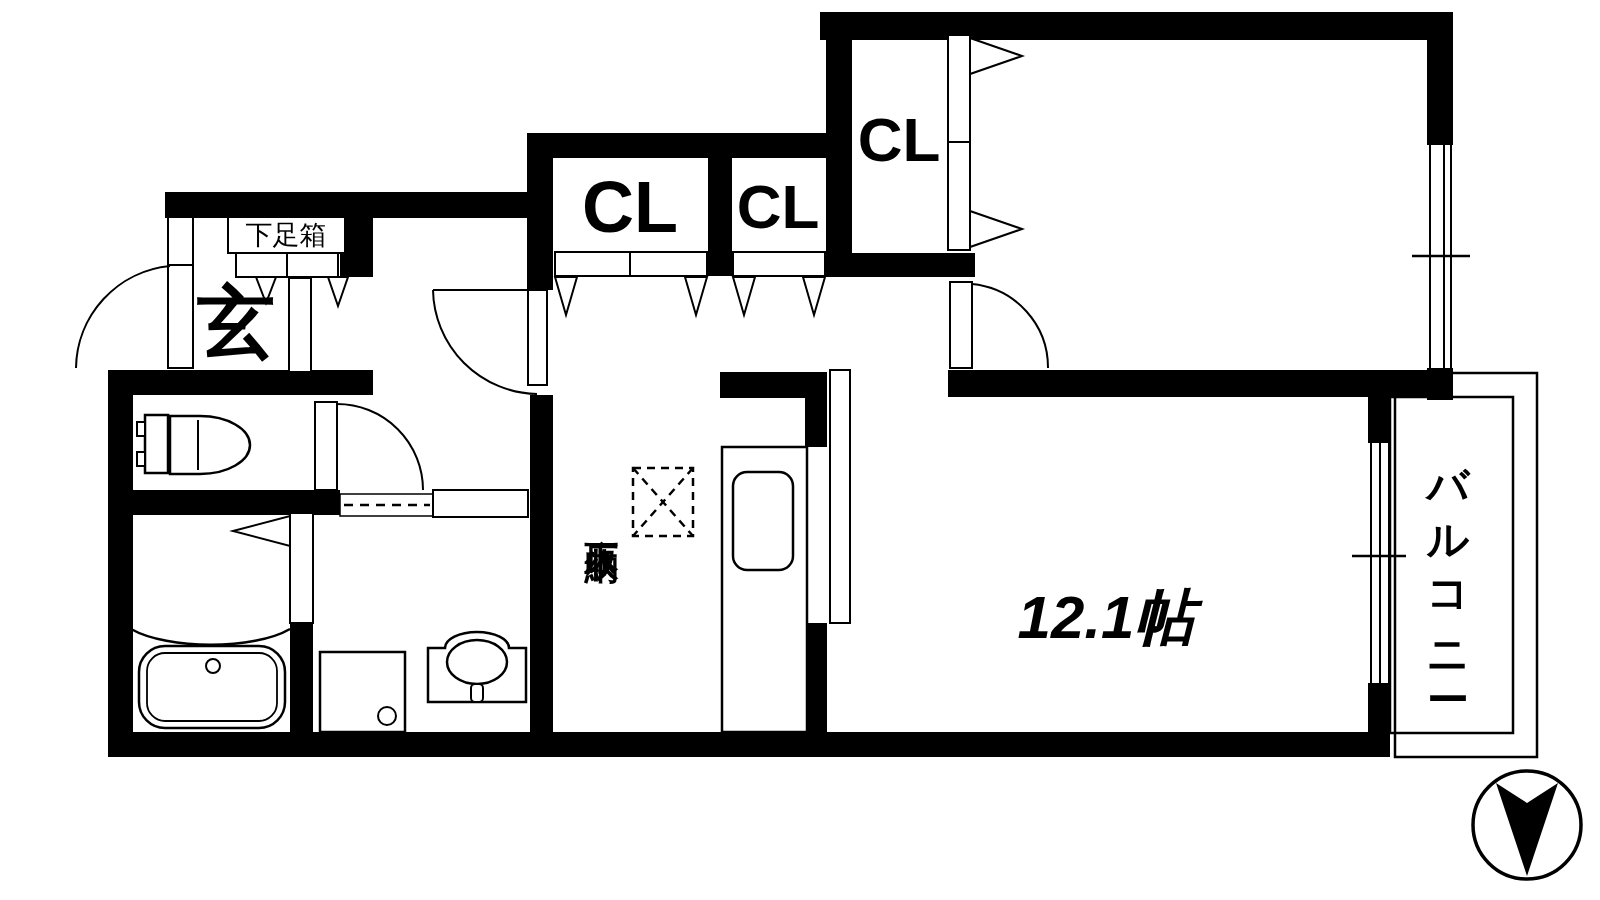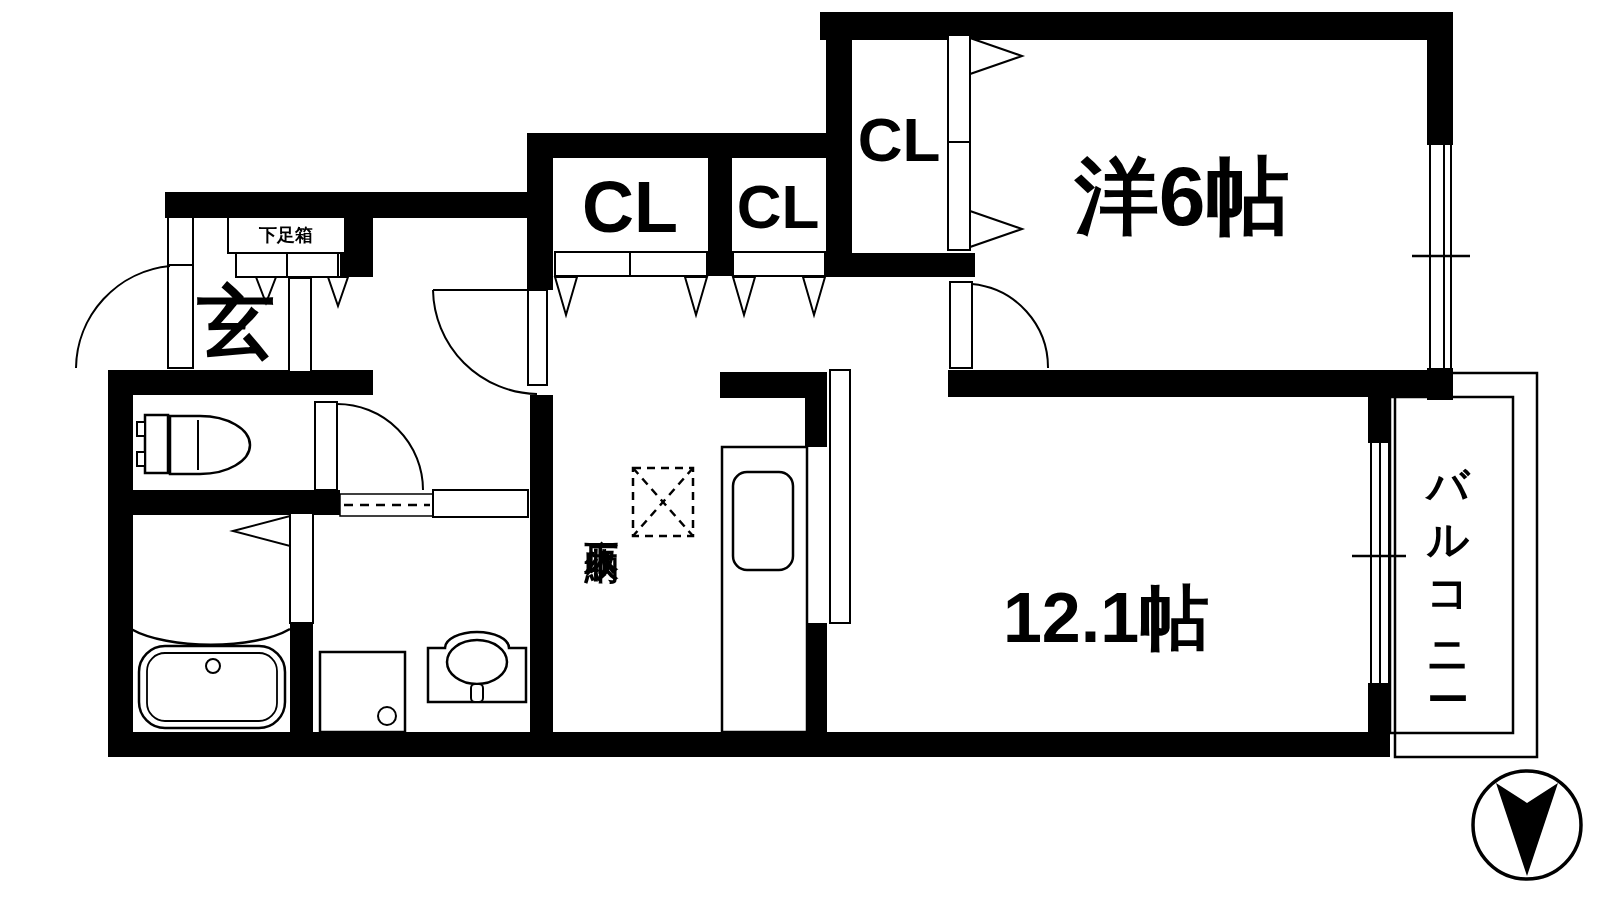--- a/index.html
+++ b/index.html
@@ -11,27 +11,27 @@
   }
   .plan svg{position:absolute;left:0;top:0;}
   .label{
     position:absolute;transform:translate(-50%,-50%);
     font-weight:bold;white-space:nowrap;line-height:1;letter-spacing:0;
   }
   .vtext{
     writing-mode:vertical-rl;text-orientation:upright;white-space:nowrap;
   }
   .lbl-genkan{font-size:78px;}
-  .lbl-shoebox{font-size:18px;font-weight:bold;}
+  .lbl-shoebox{font-size:27px;font-weight:normal;}
   .lbl-cl1{font-size:72px;}
   .lbl-cl2{font-size:62px;}
   .lbl-cl3{font-size:62px;}
   .lbl-yoshitsu{font-size:84px;}
   .lbl-ldk-name{font-size:96px;}
-  .lbl-ldk-size{font-size:70px;}
+  .lbl-ldk-size{font-size:60px;font-style:italic;}
   .lbl-yukashita{font-size:34px;letter-spacing:4px;}
   .lbl-balcony{font-size:42px;letter-spacing:12px;}
 </style>
 </head>
 <body>
 
 <div class="plan">
 
   <svg width="1600" height="900" viewBox="0 0 1600 900">
 
@@ -187,21 +187,20 @@
   <div class="label lbl-genkan" style="left:236px;top:322px;">玄</div>
 
   <div class="label lbl-shoebox" style="left:286px;top:235px;">下足箱</div>
 
   <div class="label lbl-cl1" style="left:630px;top:207px;">CL</div>
 
   <div class="label lbl-cl2" style="left:778px;top:207px;">CL</div>
 
   <div class="label lbl-cl3" style="left:899px;top:140px;">CL</div>
 
-  <div class="label lbl-yoshitsu" style="left:1182px;top:196px;">洋6帖</div>
 
 
   <div class="label lbl-ldk-size" style="left:1106px;top:618px;">12.1帖</div>
 
   <div class="label vtext lbl-yukashita" style="left:602px;top:520px;">床下収納</div>
 
   <div class="label vtext lbl-balcony" style="left:1448px;top:563px;">バルコニー</div>
 
 </div>
 

